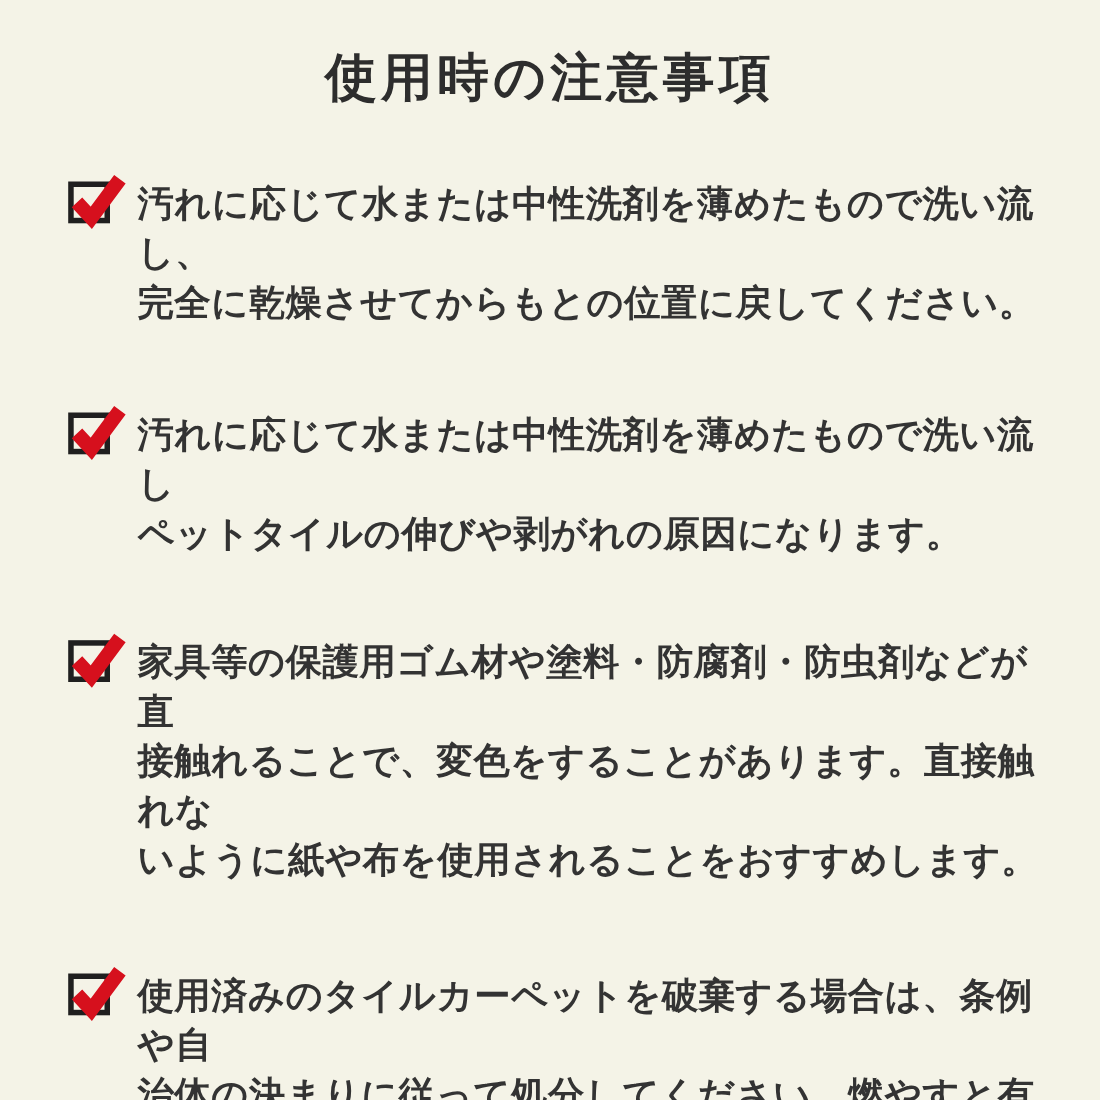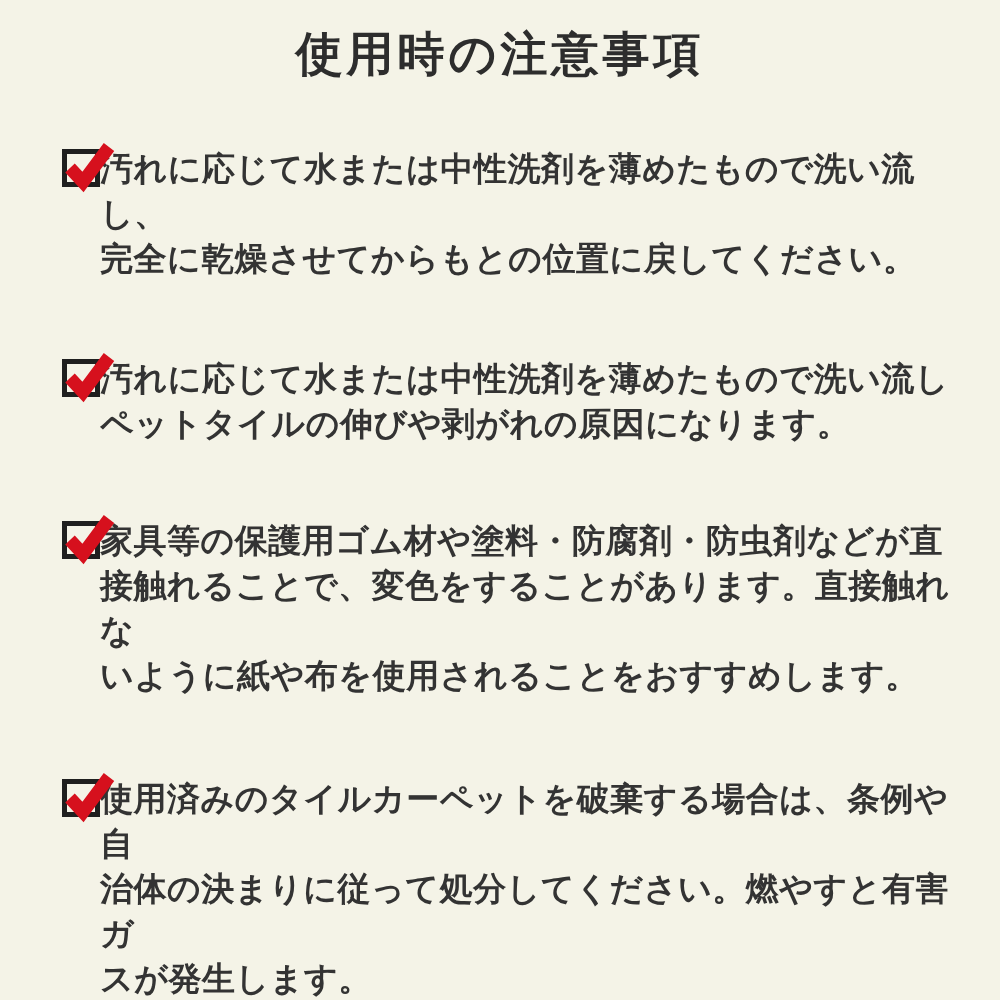--- a/index.html
+++ b/index.html
@@ -11,35 +11,36 @@
     overflow: hidden;
     font-family: "Liberation Sans", "DejaVu Sans", sans-serif;
   }
   .page {
     width: 1000px;
     height: 1000px;
     position: relative;
   }
   .title {
     margin: 0;
-    padding-top: 26px;
+    padding-top: 42px;
     text-align: center;
     font-size: 47px;
     line-height: 1.2;
     font-weight: 800;
     letter-spacing: 4px;
     color: #2d2d2d;
   }
   .checklist {
     margin: 0;
     padding: 0;
   }
   .item {
     display: flex;
     align-items: flex-start;
+    gap: 25px;
     padding-left: 62px;
     padding-right: 38px;
   }
   .item-1 { margin-top: 64px; }
   .item-2 { margin-top: 75px; }
   .item-3 { margin-top: 72px; }
   .item-4 { margin-top: 78px; }
   .checkbox {
     position: relative;
     width: 38px;

